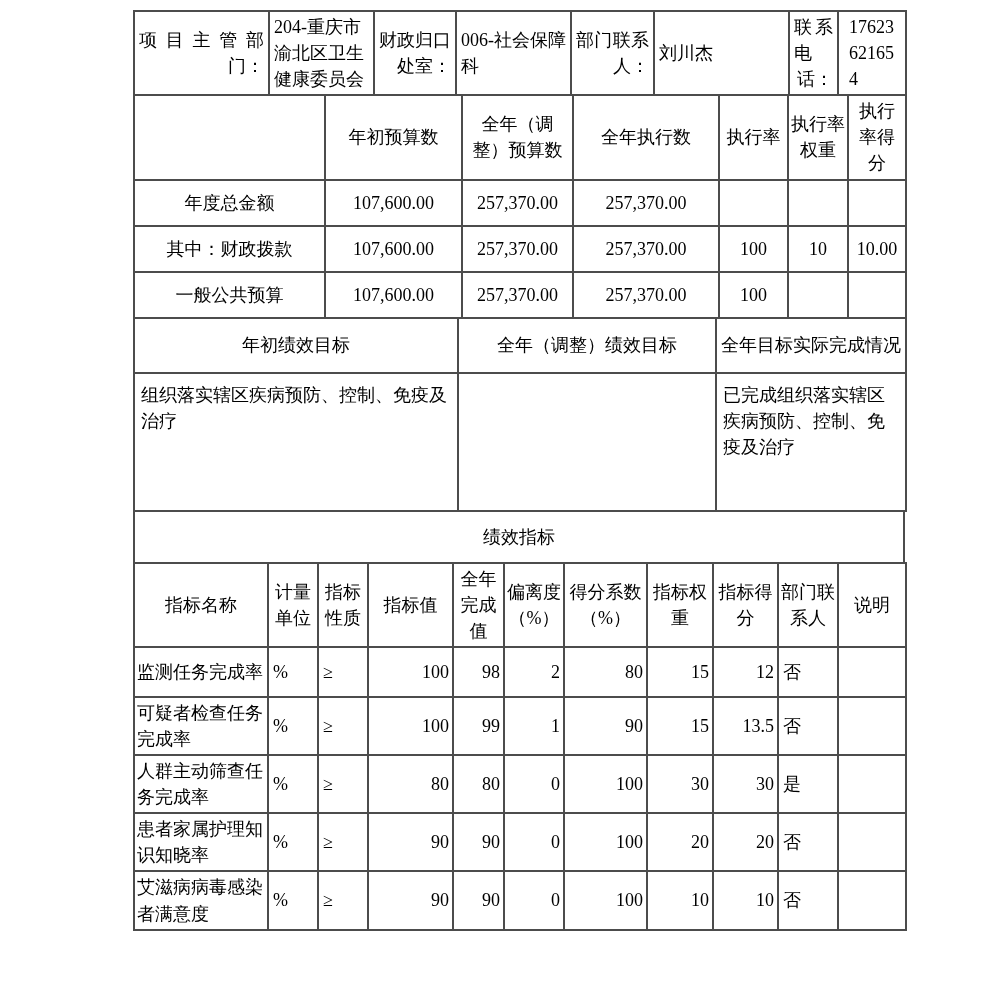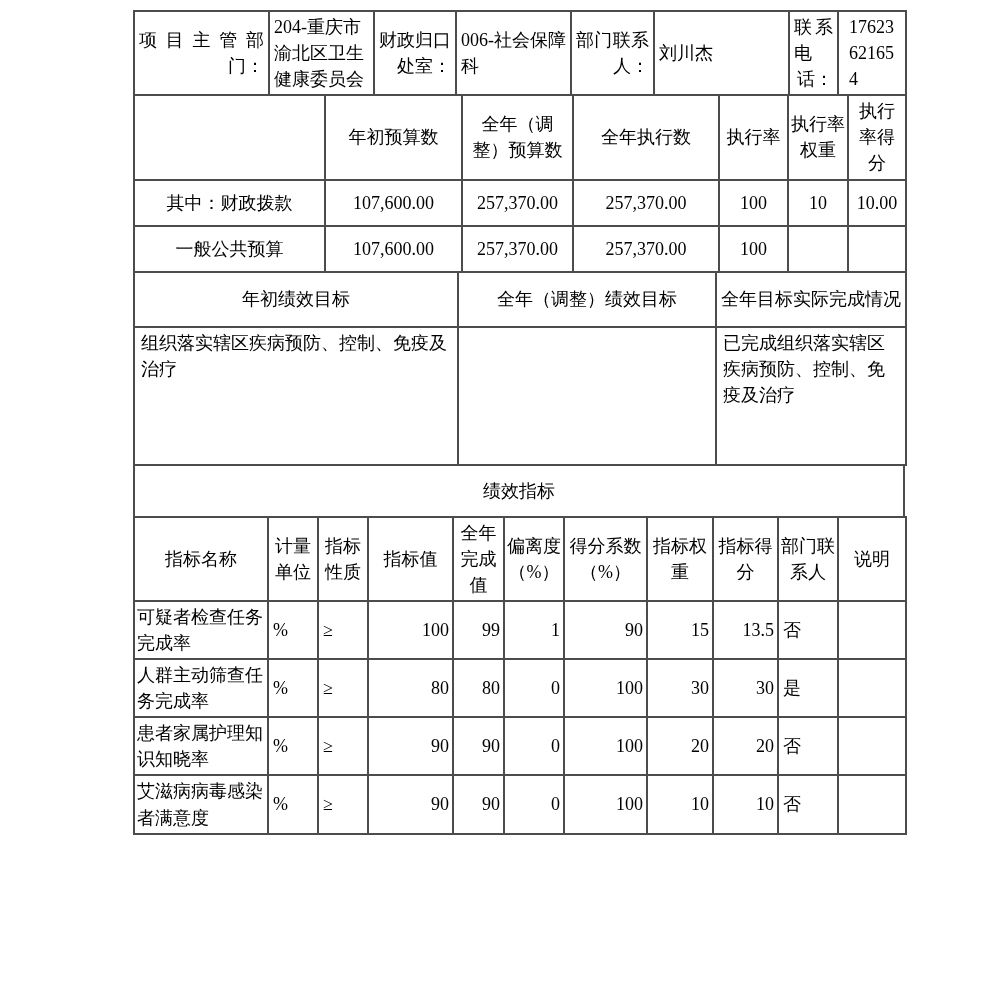--- a/index.html
+++ b/index.html
@@ -9,21 +9,21 @@
   }
   .doc{position:absolute;left:133px;top:10px;width:772px;}
   table{border-collapse:collapse;table-layout:fixed;width:772px;}
   table + table{margin-top:-2px;}
   td{border:2px solid #4c4c4c;padding:2px 2px;overflow:hidden;vertical-align:middle;word-wrap:break-word;}
   .c{text-align:center;vertical-align:middle;}
   .label{text-align:justify;text-align-last:right;vertical-align:middle;padding:2px 4px;}
   .val{text-align:left;vertical-align:middle;padding:2px 4px;}
   .name{text-align:left;vertical-align:middle;padding:2px 2px;}
   .num{text-align:right;vertical-align:middle;padding:2px 3px;}
-  .top{vertical-align:top;text-align:left;padding:2px 6px;}
+  .top{vertical-align:top;text-align:left;padding:8px 6px;}
   .phone{text-align:left;vertical-align:middle;padding:2px 10px;word-break:break-all;font-family:Liberation Serif, serif;}
   .sec td{text-align:center;vertical-align:middle;}
 </style>
 </head>
 <body>
 
 <div class="page">
   <div class="doc">
 
     <table>
@@ -64,20 +64,29 @@
       </colgroup>
       <tbody>
           <tr style="height:57px">
         <td class="c"></td>
         <td class="c">年初预算数</td>
         <td class="c">全年（调整）预算数</td>
         <td class="c">全年执行数</td>
         <td class="c">执行率</td>
         <td class="c">执行率权重</td>
         <td class="c">执行率得分</td>
+      </tr>
+      <tr style="height:46px">
+        <td class="c">年度总金额</td>
+        <td class="c">107,600.00</td>
+        <td class="c">257,370.00</td>
+        <td class="c">257,370.00</td>
+        <td class="c"></td>
+        <td class="c"></td>
+        <td class="c"></td>
       </tr>
       <tr style="height:46px">
         <td class="c">其中：财政拨款</td>
         <td class="c">107,600.00</td>
         <td class="c">257,370.00</td>
         <td class="c">257,370.00</td>
         <td class="c">100</td>
         <td class="c">10</td>
         <td class="c">10.00</td>
       </tr>
@@ -144,20 +153,33 @@
         <td class="c">指标值</td>
         <td class="c">全年完成值</td>
         <td class="c">偏离度（%）</td>
         <td class="c">得分系数（%）</td>
         <td class="c">指标权重</td>
         <td class="c">指标得分</td>
         <td class="c">部门联系人</td>
         <td class="c">说明</td>
       </tr>
 
+      <tr style="height:50px">
+        <td class="name">监测任务完成率</td>
+        <td class="val">%</td>
+        <td class="val">≥</td>
+        <td class="num">100</td>
+        <td class="num">98</td>
+        <td class="num">2</td>
+        <td class="num">80</td>
+        <td class="num">15</td>
+        <td class="num">12</td>
+        <td class="val">否</td>
+        <td class="val"></td>
+      </tr>
 
       <tr style="height:57px">
         <td class="name">可疑者检查任务完成率</td>
         <td class="val">%</td>
         <td class="val">≥</td>
         <td class="num">100</td>
         <td class="num">99</td>
         <td class="num">1</td>
         <td class="num">90</td>
         <td class="num">15</td>

